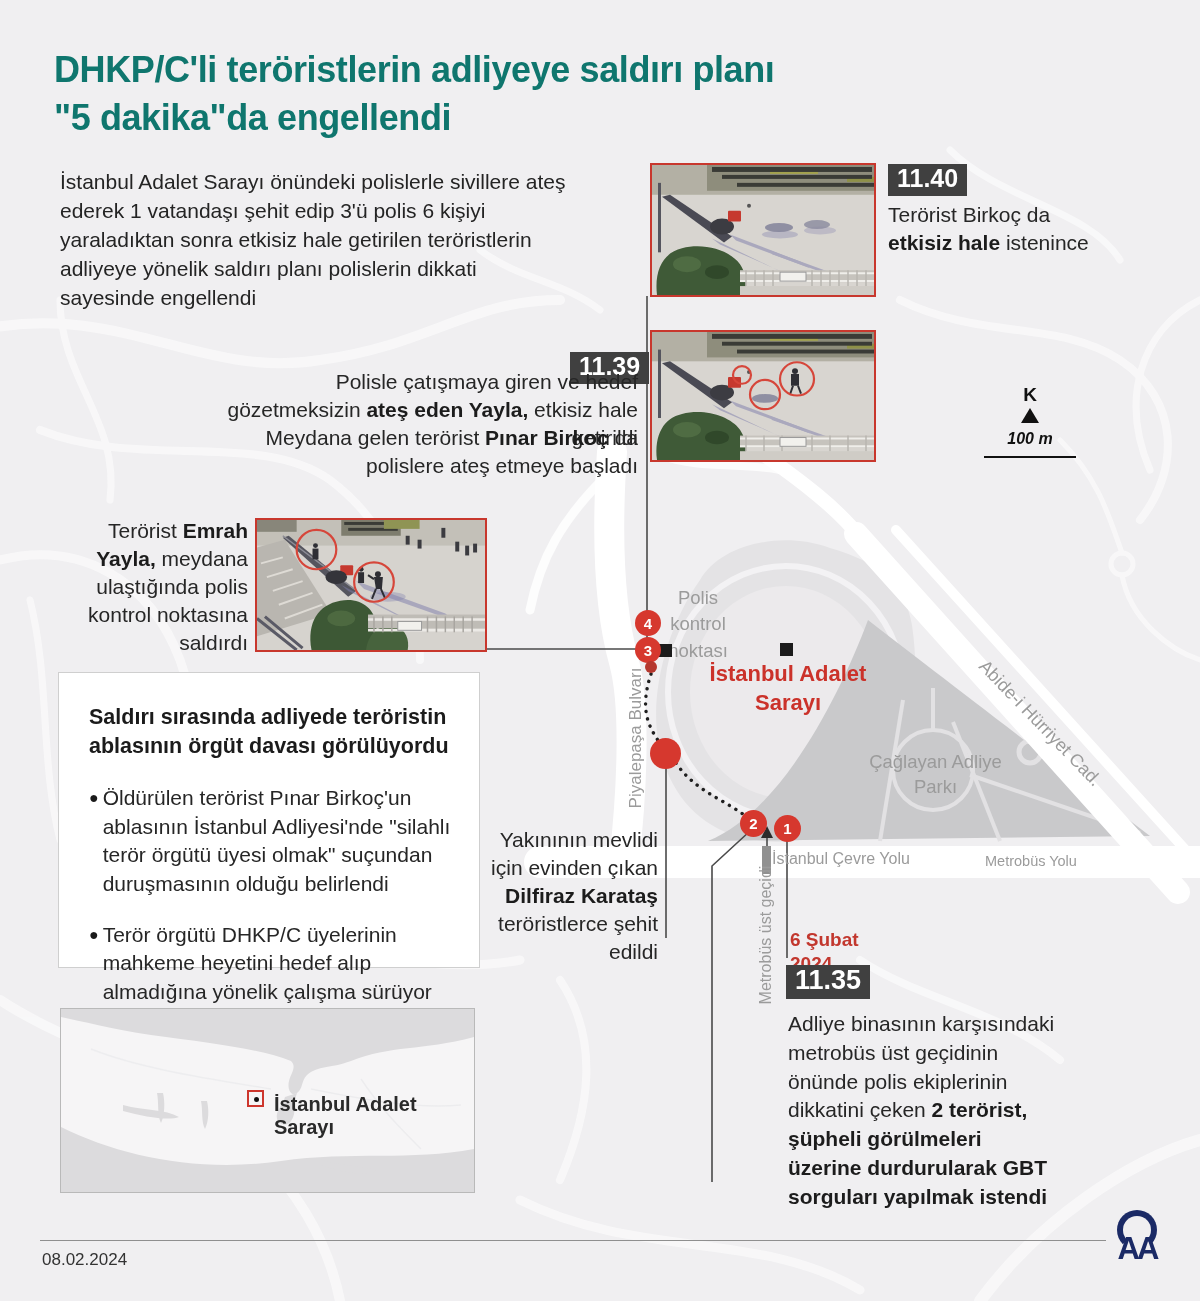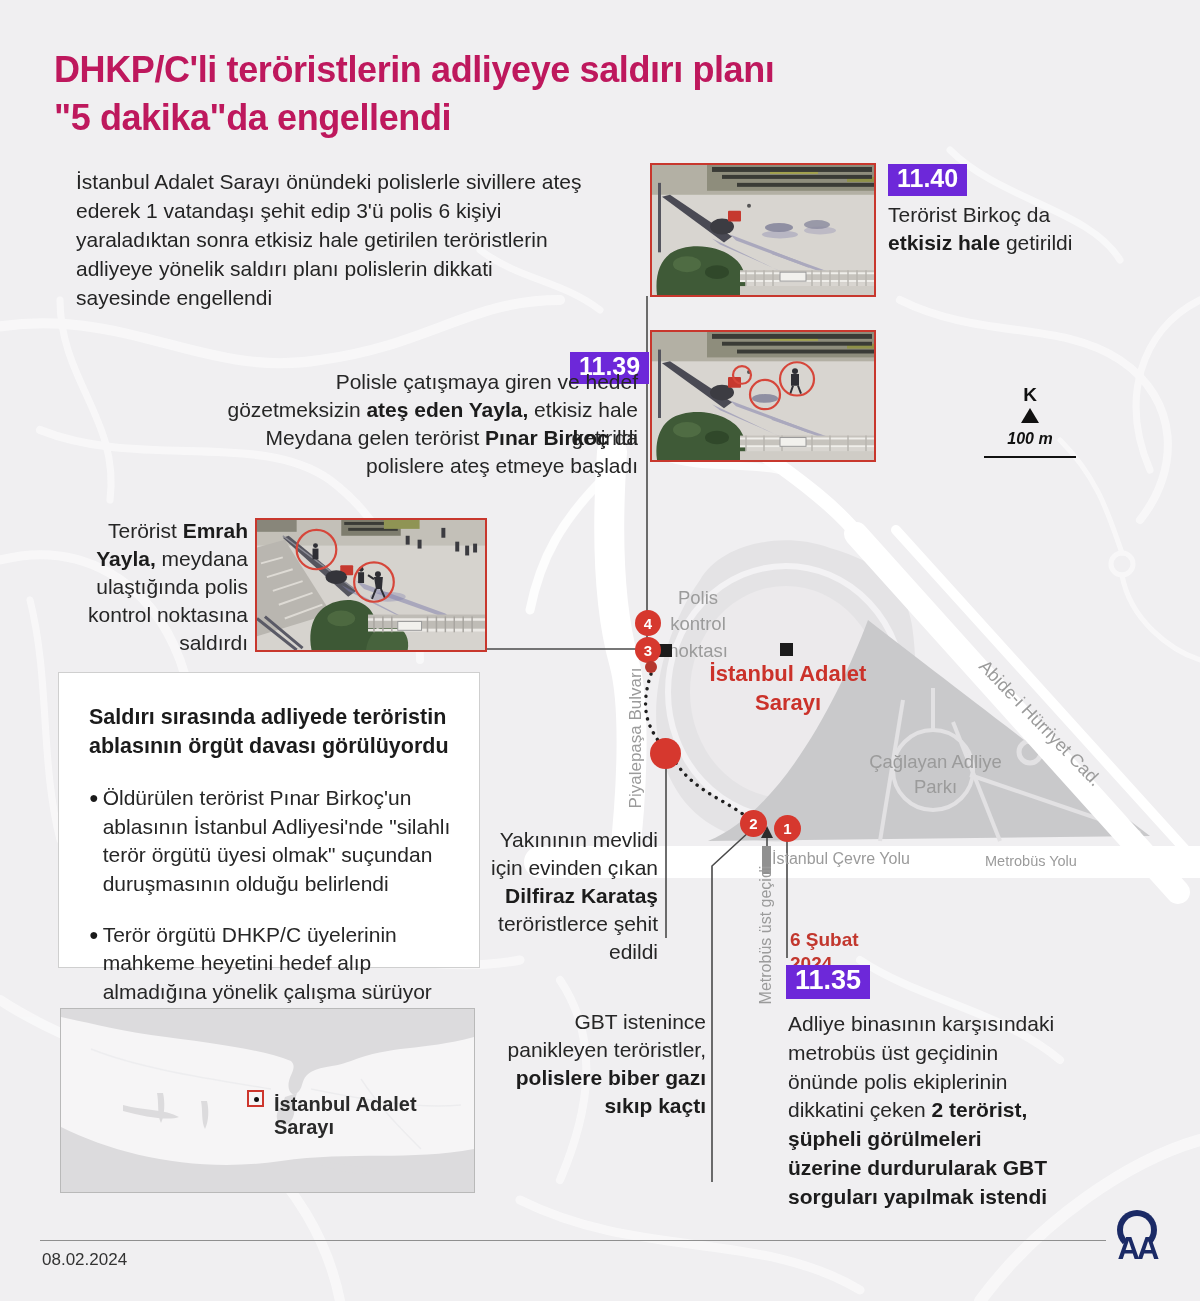--- a/index.html
+++ b/index.html
@@ -5,30 +5,30 @@
   * { margin:0; padding:0; box-sizing:border-box; }
   html,body { background:#e9e8ea; }
   body { font-family:"Liberation Sans", sans-serif; }
   #canvas {
     position:relative; width:1200px; height:1301px;
     background:#f0eff1; overflow:hidden; margin:0 auto;
   }
   svg.layer { position:absolute; left:0; top:0; pointer-events:none; }
   .abs { position:absolute; }
   .title {
-    left:54px; top:46px; font-size:36px; font-weight:700; color:#be185d;
+    left:54px; top:46px; font-size:36px; font-weight:700; color:#0f766e;
     line-height:1.34; letter-spacing:-0.4px;
   }
   .title span { display:block; }
-  .intro { left:60px; top:168px; width:512px; font-size:21px; line-height:1.38; color:#242424;margin-left:16px; }
+  .intro { left:60px; top:168px; width:512px; font-size:21px; line-height:1.38; color:#242424; }
   .t { font-size:21px; line-height:1.33; color:#262626; }
   .t b, .intro b { font-weight:700; color:#1c1c1c; }
   .right { text-align:right; }
   .time-badge {
-    position:absolute; background:#6d28d9; color:#ffffff; font-weight:700;
+    position:absolute; background:#404040; color:#ffffff; font-weight:700;
     font-size:25px; padding:1px 9px 3px 9px; line-height:1.1; display:inline-block;
   }
   .cctv {
     position:absolute; border:2px solid #c8372d; background:#d8d5d0; overflow:hidden;
   }
   .cctv svg { display:block; width:100%; height:100%; }
   .infobox {
     left:58px; top:672px; width:422px; height:296px; background:#ffffff;
     border:1px solid #cfcfcf; padding:30px 26px 24px 30px;
   }
@@ -196,21 +196,21 @@
           <path d="M196,106 L196,122"></path>
         <path d="M205,106 L205,122"></path>
           <path d="M214,106 L214,122"></path>
       </g>
       <rect x="128" y="108" width="26" height="9" fill="#f2f1ed" stroke="#999" stroke-width="1"></rect>
       <rect x="88" y="122" width="134" height="9" fill="#cfccc6"></rect>
     </svg>
   </div>
   <div class="time-badge" style="left:888px; top:164px;">11.40</div>
   <div class="abs t" style="left:888px; top:201px; width:232px;">
-    <span>Terörist Birkoç da </span><b>etkisiz hale</b><span> getirildi</span>
+    <span>Terörist Birkoç da </span><b>etkisiz hale</b><span> istenince</span>
   </div>
 
   <div class="cctv" style="left:650px; top:330px; width:226px; height:132px;">
     <svg viewBox="0 0 222 131" preserveAspectRatio="none">
       <rect width="222" height="131" fill="#d8d5d0"></rect>
       <rect width="222" height="30" fill="#b3b0a4"></rect>
       <rect x="55" y="0" width="167" height="26" fill="#8e8d7c"></rect>
       <rect x="118" y="3" width="48" height="6" fill="#a3a24e"></rect>
       <rect x="195" y="12" width="27" height="5" fill="#8e9048"></rect>
       <rect x="60" y="2" width="160" height="5" fill="#3a3b36"></rect>
@@ -377,23 +377,20 @@
 
   <div class="date-red" style="left:790px; top:928px;">
     <span style="display:block">6 Şubat</span>
     <span style="display:block">2024</span>
   </div>
   <div class="time-badge" style="left:786px; top:965px; font-size:27px;">11.35</div>
   <div class="abs t" style="left:788px; top:1010px; width:268px; line-height:1.37;">
     <span>Adliye binasının karşısındaki metrobüs üst geçidinin önünde polis ekiplerinin dikkatini çeken </span><b>2 terörist, şüpheli görülmeleri üzerine durdurularak GBT sorguları yapılmak istendi</b>
   </div>
 
-  <div class="abs t right" style="left:488px; top:1008px; width:218px;">
-    <span>GBT istenince panikleyen teröristler, </span><b>polislere biber gazı sıkıp kaçtı</b>
-  </div>
 
   <div class="locator">
     <svg width="413" height="183" viewBox="0 0 413 183">
       <rect width="413" height="183" fill="#f6f5f6"></rect>
       <path d="M0,0 H413 V28 C360,42 330,36 290,52 C268,60 258,56 246,66
                C240,72 242,80 236,84 C230,88 226,80 228,72 C230,64 236,58 230,52
                C200,40 150,34 90,26 C50,20 20,12 0,8 Z" fill="#dcdbdd"></path>
       <path d="M236,84 C232,94 236,104 230,112 C226,118 218,116 216,110
                C214,102 222,96 224,88" fill="#dcdbdd"></path>
       <path d="M0,118 C60,148 140,164 220,152 C290,142 350,152 413,140 V183 H0 Z" fill="#dcdbdd"></path>

